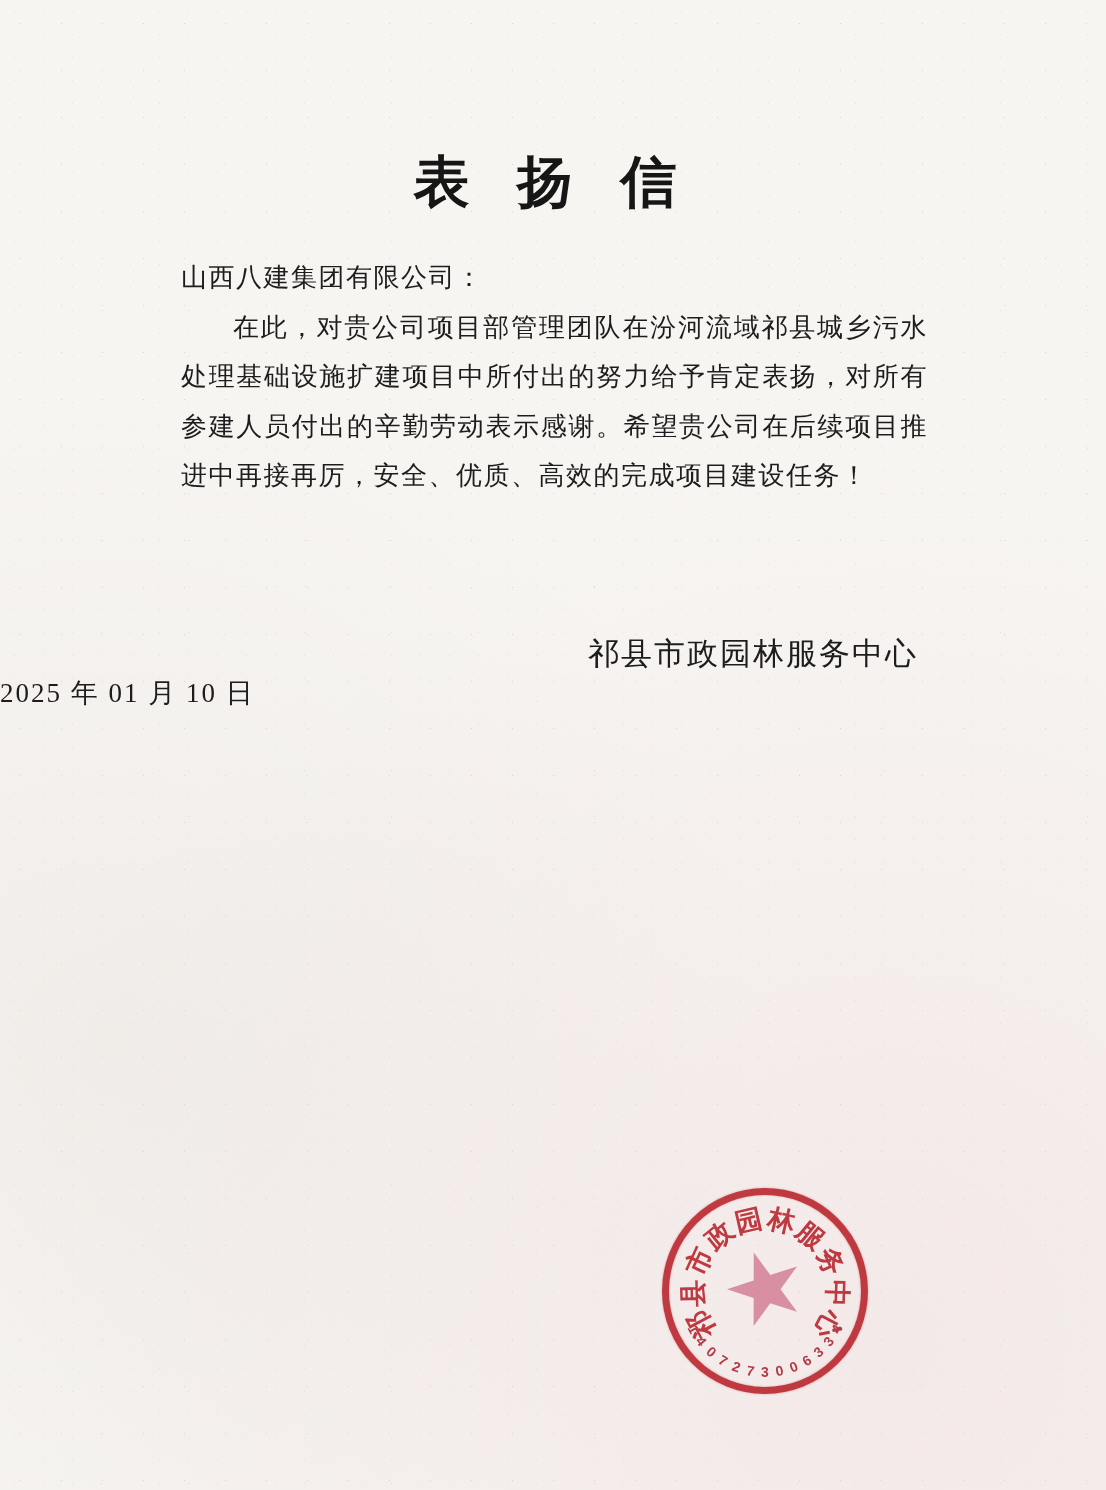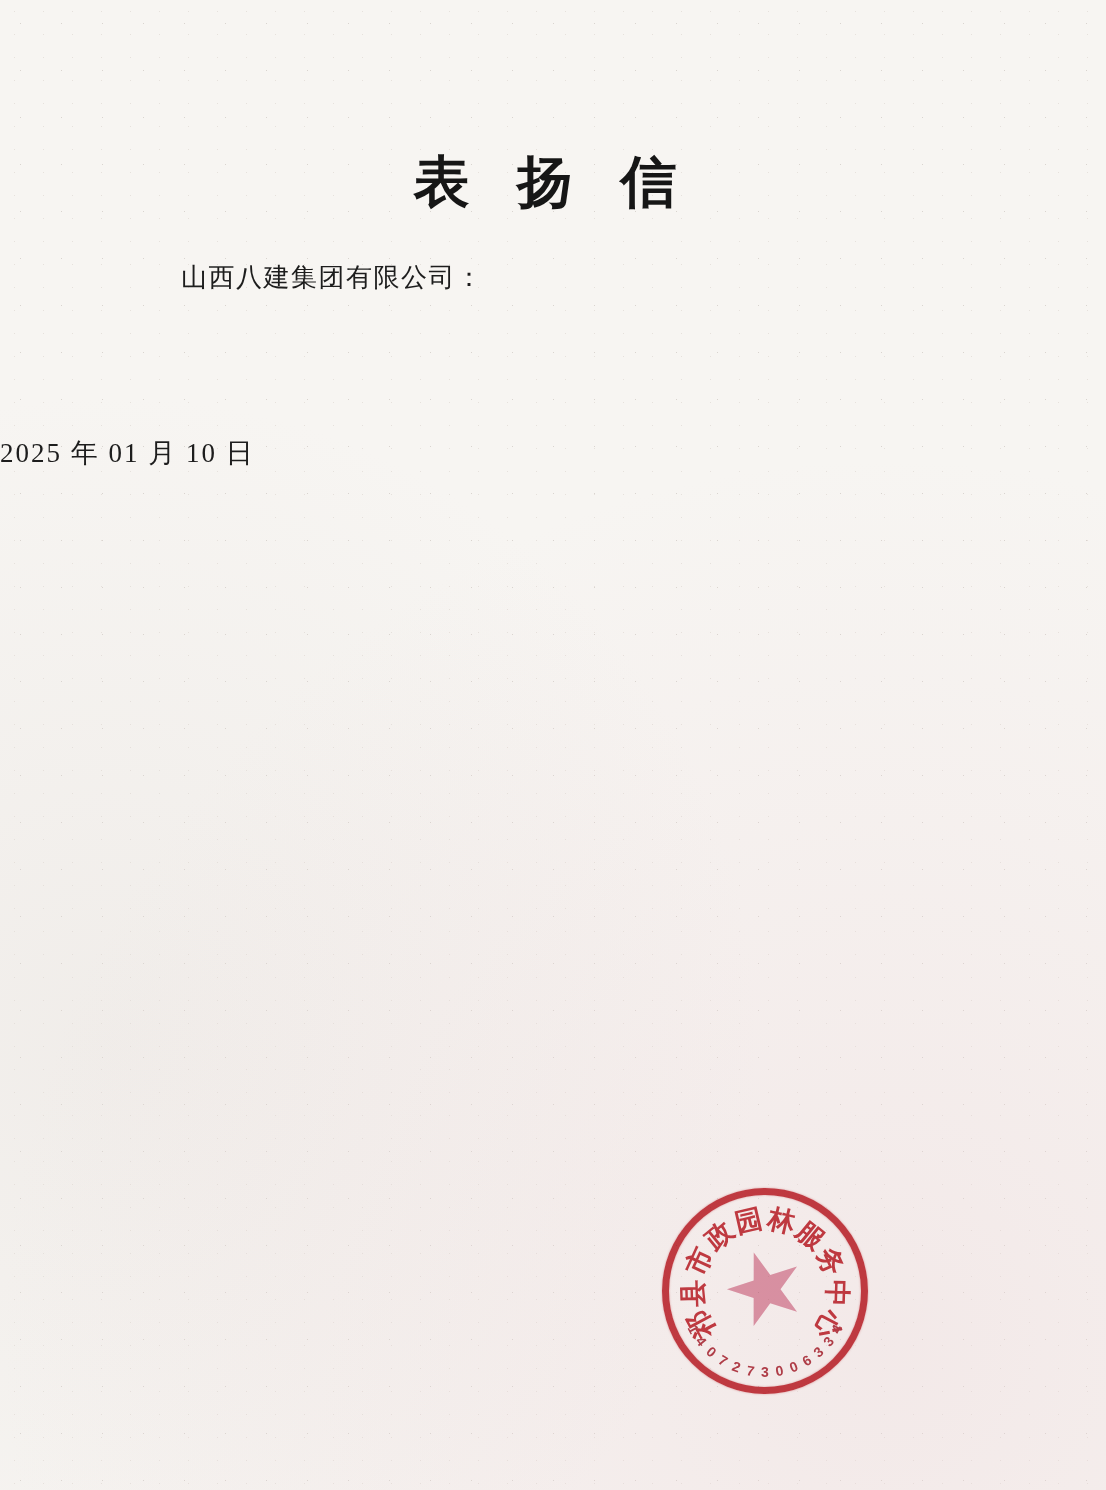--- a/index.html
+++ b/index.html
@@ -104,23 +104,25 @@
 </style>
 </head>
 <body>
 
 <div class="page">
 
   <h1 class="title">表 扬 信</h1>
 
   <div class="body">
     <p class="salutation">山西八建集团有限公司：</p>
+    <p class="para">在此，对贵公司项目部管理团队在汾河流域祁县城乡污水处理基础设施扩建项目中所付出的努力给予肯定表扬，对所有参建人员付出的辛勤劳动表示感谢。希望贵公司在后续项目推进中再接再厉，安全、优质、高效的完成项目建设任务！</p>
   </div>
 
   <div class="signoff">
+    <div class="org">祁县市政园林服务中心</div>
     <div class="date">2025 年 01 月 10 日</div>
   </div>
 
   <div class="stamp">
     <div class="ring"></div>
     <div class="star">★</div>
     <div>
         <span class="stamp-char" style="--a: -118deg;">祁</span>
         <span class="stamp-char" style="--a: -91.77777777777777deg;">县</span>
         <span class="stamp-char" style="--a: -65.55555555555556deg;">市</span>

